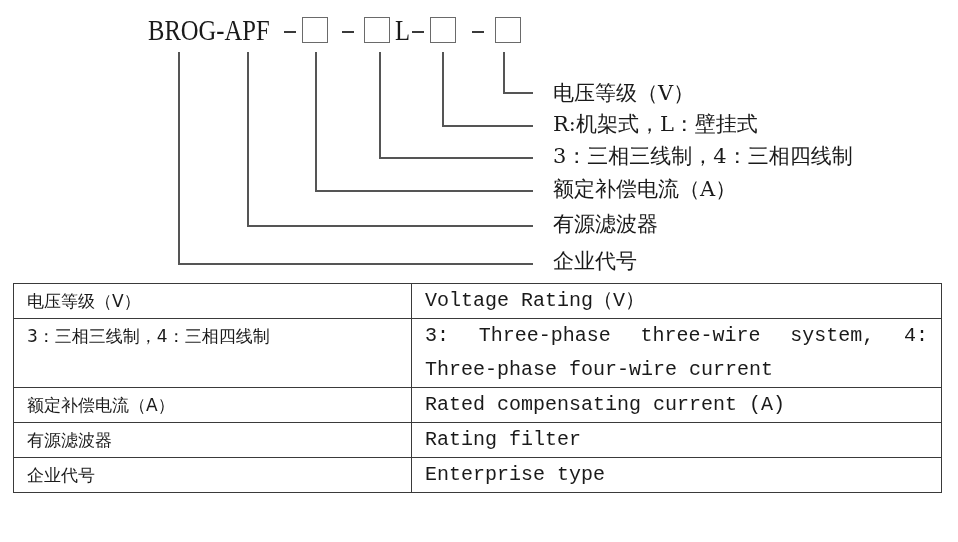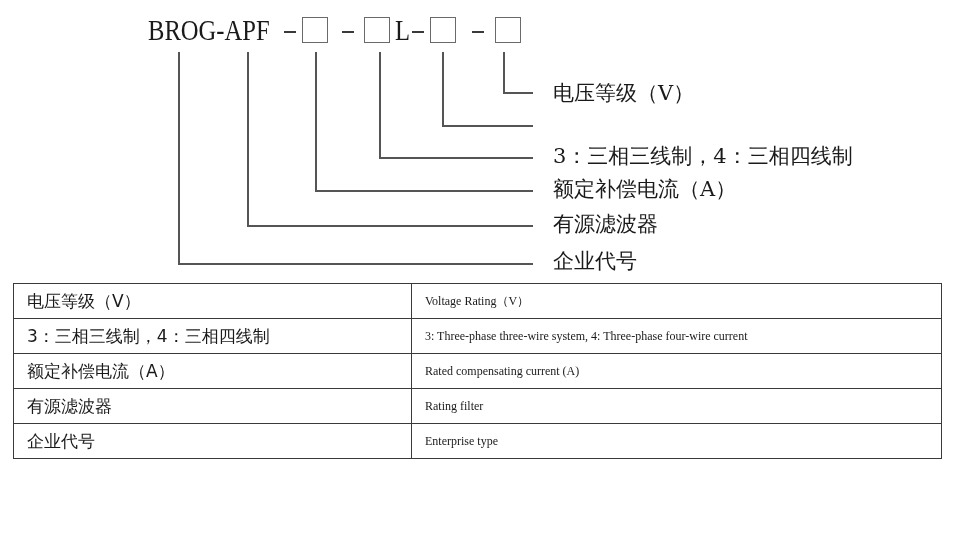--- a/index.html
+++ b/index.html
@@ -26,21 +26,21 @@
   #spec-table {
     position: absolute; left: 13px; top: 283px; width: 929px;
     border-collapse: collapse; font-family: "DejaVu Sans", "Liberation Sans", sans-serif;
     font-size: 17px; color: #1a1a1a;
   }
   #spec-table td {
     border: 1.5px solid #3a3a3a; padding: 0 13px 0 13px; vertical-align: top;
     line-height: 34px; height: 34px;
   }
   #spec-table td.zh { width: 371px; font-family: "DejaVu Sans", sans-serif; }
-  #spec-table td.en { font-family: Liberation Serif, serif; font-size: 12px; }
+  #spec-table td.en { font-family: Liberation Mono, monospace; font-size: 20px; }
   #spec-table td.justify { text-align: justify; text-align-last: left; }
 </style>
 </head>
 <body>
 
 <div id="diagram">
 
   <div class="code-text" style="left:148px; top:15px;">BROG-APF</div>
 
   <div class="code-dash" style="left:284px; top:31px;"></div>
@@ -68,20 +68,21 @@
   <div class="vline" style="left:315px; top:52px; height:140px;"></div>
   <div class="hline" style="left:315px; top:190px; width:218px;"></div>
 
   <div class="vline" style="left:247px; top:52px; height:174px;"></div>
   <div class="hline" style="left:247px; top:225px; width:286px;"></div>
 
   <div class="vline" style="left:178px; top:52px; height:213px;"></div>
   <div class="hline" style="left:178px; top:263px; width:355px;"></div>
 
   <div class="label" style="top:83px;">电压等级（V）</div>
+  <div class="label" style="top:114px;">R:机架式，L：壁挂式</div>
   <div class="label" style="top:146px;">3：三相三线制，4：三相四线制</div>
   <div class="label" style="top:179px;">额定补偿电流（A）</div>
   <div class="label" style="top:214px;">有源滤波器</div>
   <div class="label" style="top:251px;">企业代号</div>
 </div>
 
 <table id="spec-table">
   <tbody>
     <tr>
       <td class="zh">电压等级（V）</td>

